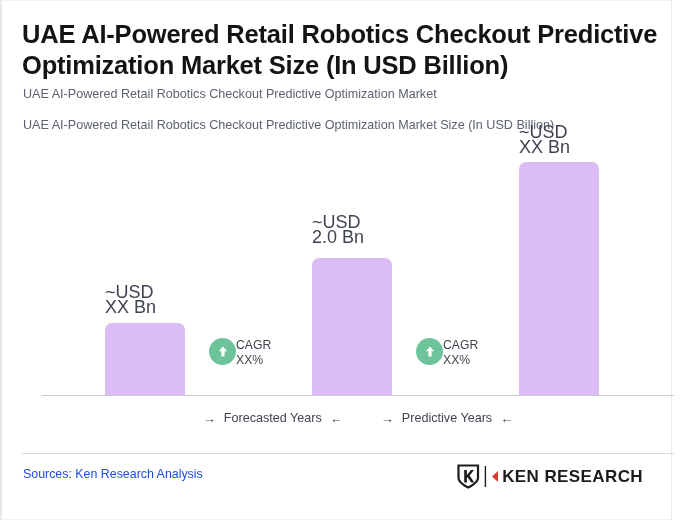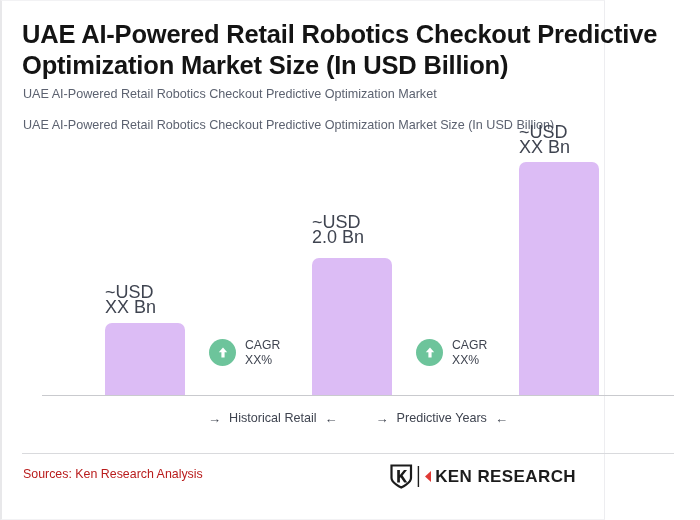--- a/index.html
+++ b/index.html
@@ -9,21 +9,21 @@
     height: 520px;
     background: #ffffff;
     font-family: "Liberation Sans", sans-serif;
     position: relative;
     overflow: hidden;
   }
 
   #slide {
     position: absolute;
     left: 0; top: 0;
-    width: 605px; height: 520px;
+    width: 672px; height: 520px;
     background: #ffffff;
     border-left: 2px solid #e8e8ea;
     border-right: 1px solid #ededf0;
     border-top: 1px solid #f2f2f4;
     border-bottom: 1px solid #f2f2f4;
   }
 
   
   #title {
     position: absolute;
@@ -85,22 +85,21 @@
     font-size: 18px;
     line-height: 14.5px;
     color: #3f4450;
     white-space: nowrap;
   }
 
   
   .cagr {
     position: absolute;
     display: flex;
-    align-items: center;
-    gap: 9px;
+    align-items: flex-start;
   }
   .cagr-circle {
     width: 27px;
     height: 27px;
     border-radius: 50%;
     background: #6dc49b;
     display: flex;
     align-items: center;
     justify-content: center;
     flex: 0 0 auto;
@@ -144,21 +143,21 @@
     top: 452px;
     width: 652px;
     height: 1px;
     background: #d9dadd;
   }
   #sources {
     position: absolute;
     left: 21px;
     top: 466px;
     font-size: 12.4px;
-    color: #b91c1c;
+    color: #1d4ed8;
     white-space: nowrap;
   }
   #logo {
     position: absolute;
     right: 28px;
     top: 463px;
     display: flex;
     align-items: center;
     gap: 4px;
   }
@@ -225,21 +224,21 @@
         <div>CAGR</div>
         <div>XX%</div>
       </div>
     </div>
 
   </div>
 
   <div id="years">
     <div class="year-item">
       <span class="year-arrow">→</span>
-      <span>Historical Retail</span>
+      <span>Forecasted Years</span>
       <span class="year-arrow">←</span>
     </div>
     <div class="year-item">
       <span class="year-arrow">→</span>
       <span>Predictive Years</span>
       <span class="year-arrow">←</span>
     </div>
   </div>
 
   <div id="footer-rule"></div>

